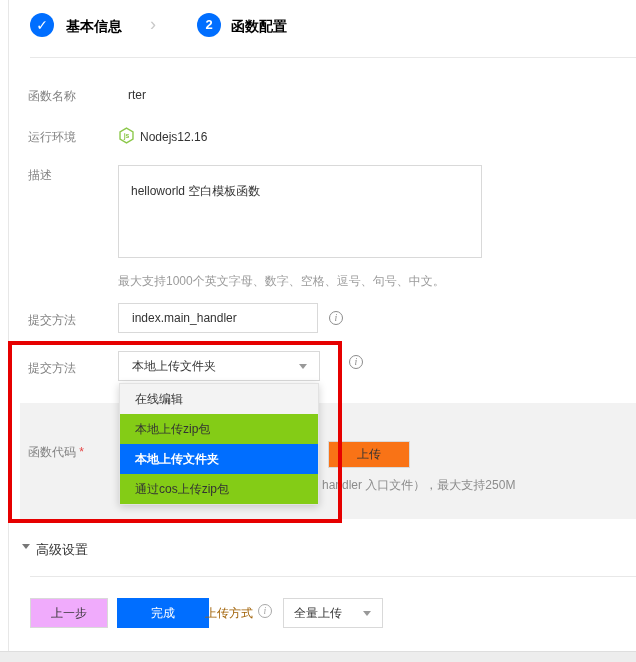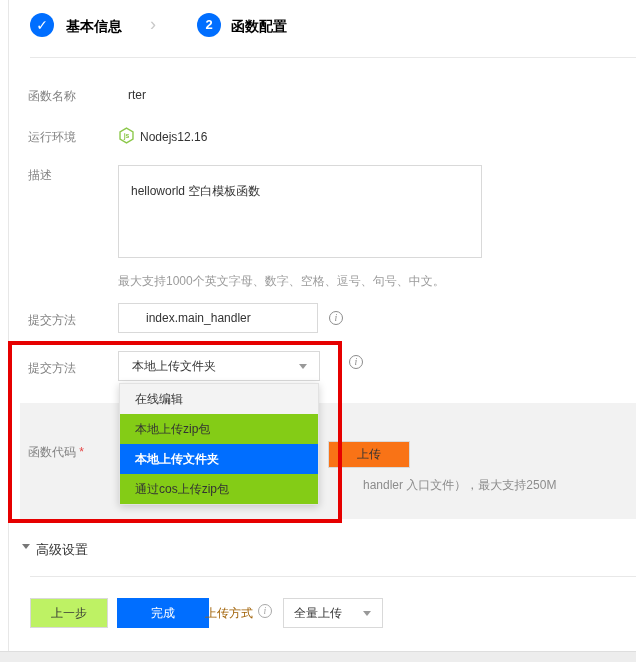--- a/index.html
+++ b/index.html
@@ -26,21 +26,21 @@
   .divider-bottom { left:30px; top:576px; width:606px; }
 
   
   .flabel { position:absolute; left:28px; font-size:12px; color:#828282; }
   .fvalue { position:absolute; font-size:12px; color:#333; }
   .box { position:absolute; background:#fff; border:1px solid #d9d9d9; font-size:12px; color:#333; }
 
   .textarea-box { left:118px; top:165px; width:364px; height:93px; padding:17px 12px; line-height:17px; }
   .hint { position:absolute; font-size:12px; color:#9b9b9b; }
 
-  .input-handler { left:118px; top:303px; width:200px; height:30px; line-height:28px; padding-left:27px; }
+  .input-handler { left:118px; top:303px; width:200px; height:30px; line-height:28px; padding-left:13px; }
 
   .select-box { left:118px; top:351px; width:202px; height:30px; line-height:28px; padding-left:13px; }
   .caret { position:absolute; width:0; height:0; border-left:4px solid transparent;
            border-right:4px solid transparent; border-top:5px solid #999; }
   .caret-submit { right:12px; top:12px; }
 
   .info-icon { position:absolute; width:14px; height:14px; border:1px solid #8c8c8c; border-radius:50%;
                color:#8c8c8c; font-size:10px; line-height:12px; text-align:center;
                font-family:"Liberation Serif",serif; font-style:italic; background:#fff; }
   .info-handler { left:329px; top:311px; }
@@ -54,35 +54,35 @@
   .dd-item.hovered { background:#f3f3f3; }
   .dd-item.selected { background:#006eff; color:#fff; font-weight:bold; }
 
   
   .code-panel { position:absolute; left:20px; top:403px; width:616px; height:116px; background:#f2f2f2; }
   .code-label { position:absolute; left:28px; top:444px; font-size:12px; color:#828282; z-index:1; }
   .req-star { color:#e54545; }
   .upload-btn { position:absolute; left:328px; top:441px; width:82px; height:27px; background:#f97316;
                 border:1px solid #d9d9d9; font-size:12px; color:#333; text-align:center;
                 line-height:25px; z-index:1; }
-  .code-hint { left:322px; top:477px; color:#8c8c8c; z-index:1;margin-left:41px; }
+  .code-hint { left:322px; top:477px; color:#8c8c8c; z-index:1; }
 
   
   .red-box { position:absolute; left:8px; top:341px; width:334px; height:182px;
              border:4px solid #e60000; z-index:10; pointer-events:none; }
 
   
   .adv-triangle { position:absolute; left:22px; top:544px; width:0; height:0;
                   border-left:4px solid transparent; border-right:4px solid transparent;
                   border-top:5px solid #777; }
   .adv-label { position:absolute; left:36px; top:541px; font-size:13px; color:#333; }
 
   
   .btn { position:absolute; top:598px; height:30px; font-size:12px; text-align:center; line-height:28px; }
-  .btn-prev { left:30px; width:78px; background:#bef264; border:1px solid #d9d9d9; color:#333; }
+  .btn-prev { left:30px; width:78px; background:#f0abfc; border:1px solid #d9d9d9; color:#333; }
   .btn-finish { left:117px; width:92px; background:#006eff; border:none; color:#fff; line-height:30px; }
   .footer-label { position:absolute; left:205px; top:605px; font-size:12px; color:#a16207; }
   .mode-select { left:283px; top:598px; width:100px; height:30px; line-height:28px; padding-left:10px; }
   .caret-mode { right:11px; top:12px; }
 
   svg text { font-family:"Liberation Sans",sans-serif; }
 </style>
 </head>
 <body>
 

